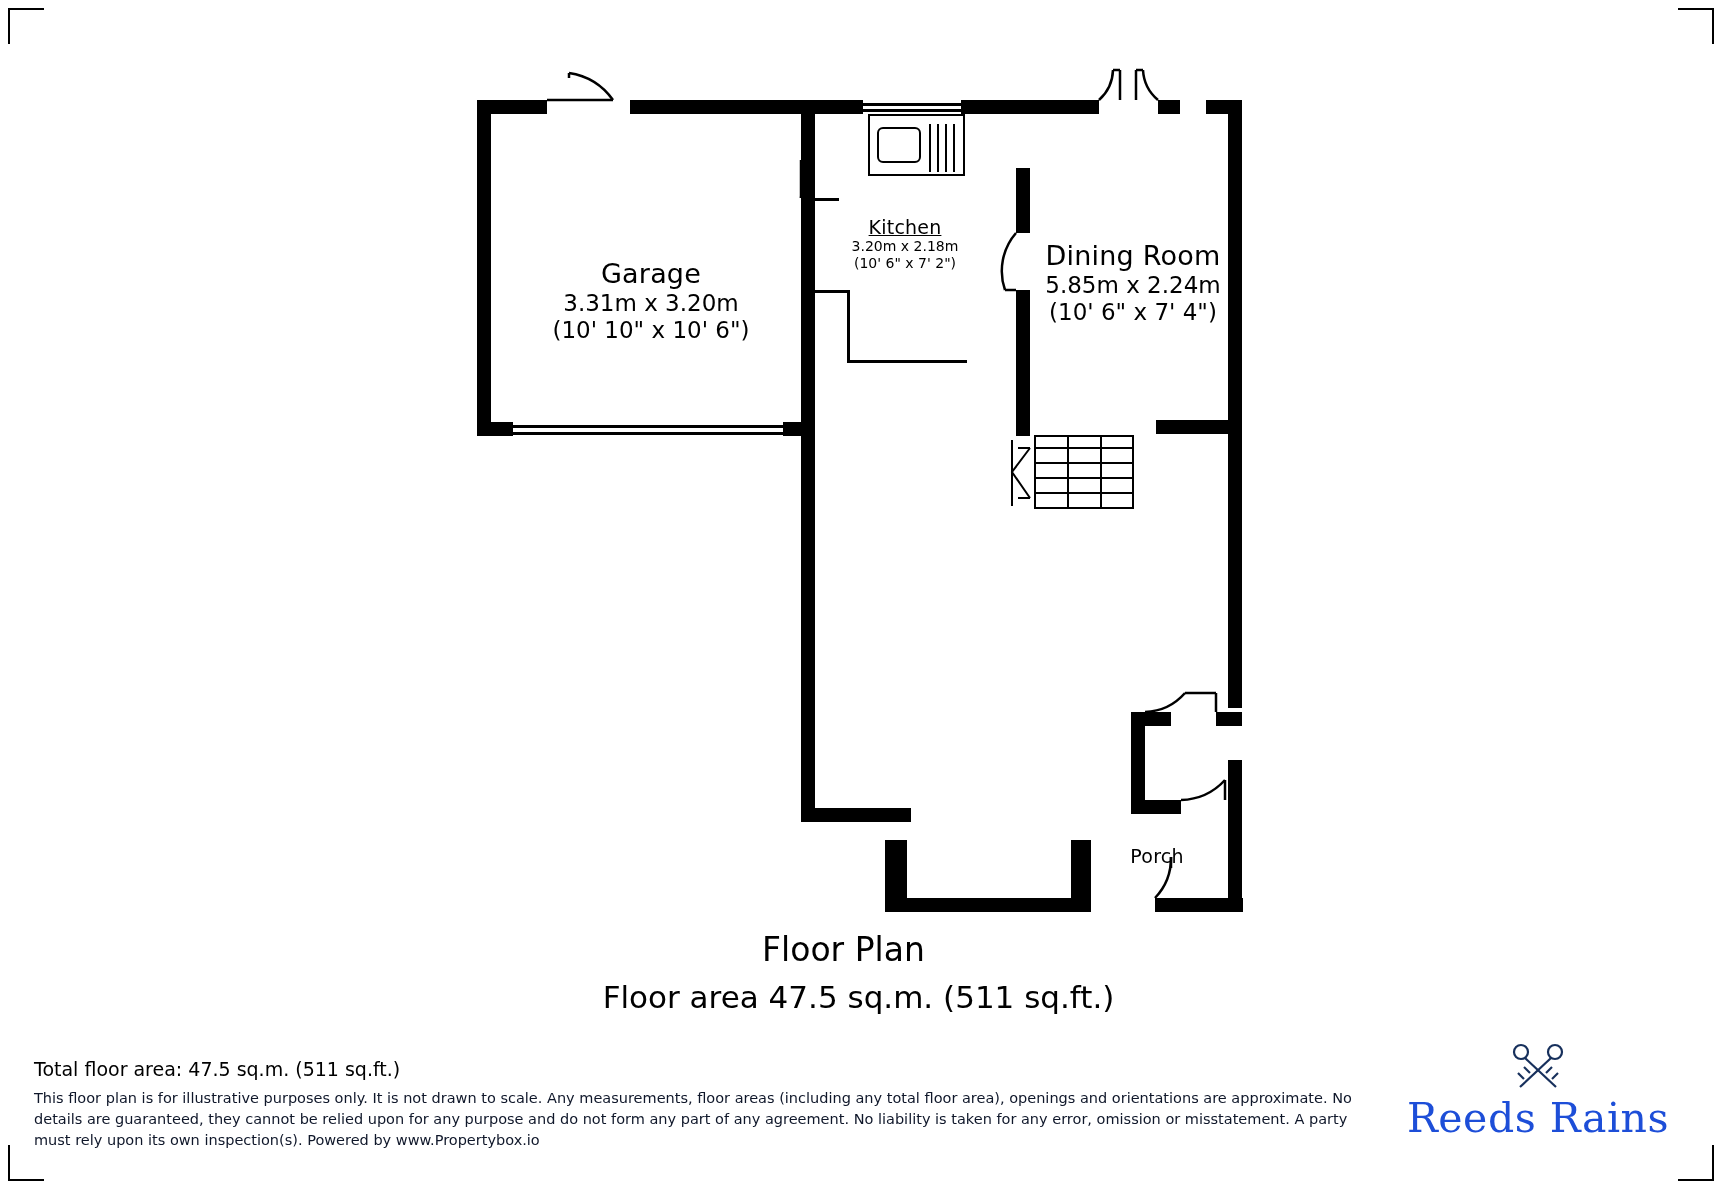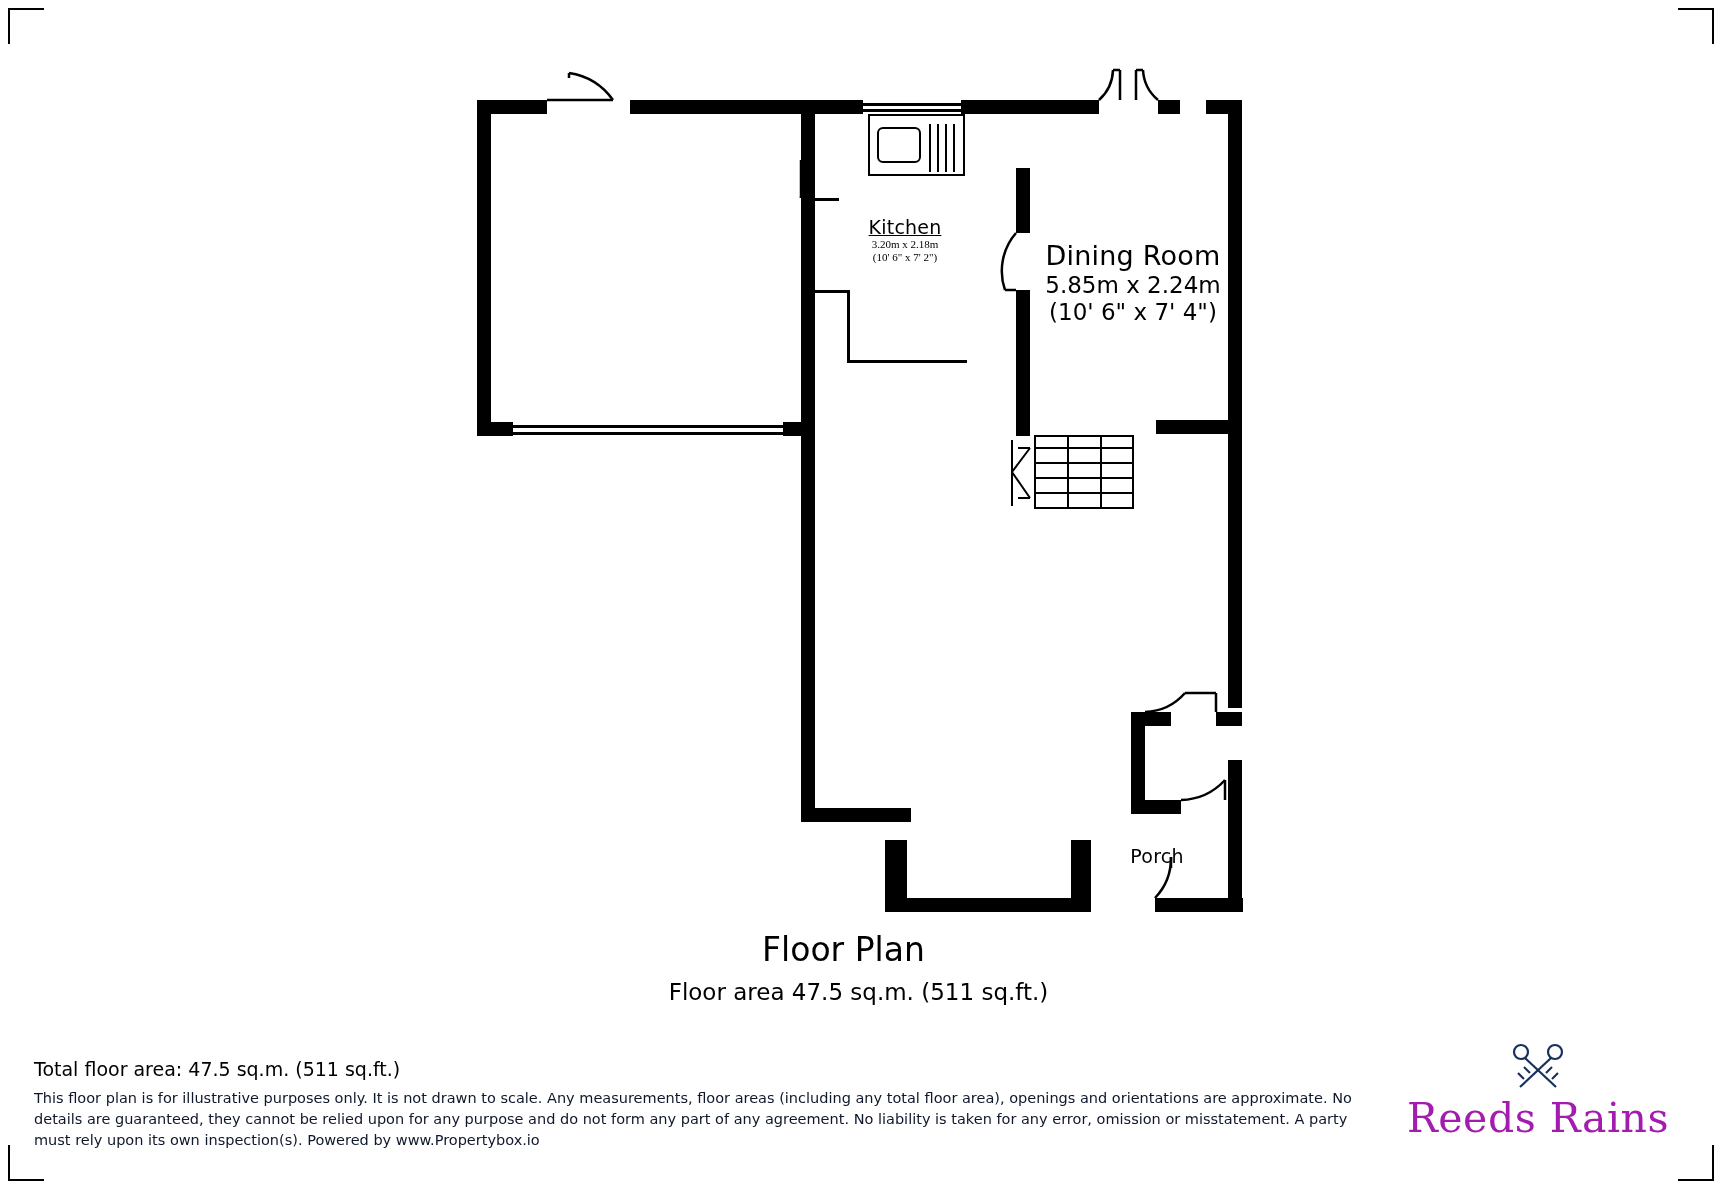--- a/index.html
+++ b/index.html
@@ -53,37 +53,37 @@
     transform: translateX(-50%);
   }
   .room-label .rname {
     font-size: 27px;
     letter-spacing: .2px;
   }
   .room-label .rdim {
     font-size: 23px;
   }
   .room-label.small .rname { font-size: 19px; text-decoration: underline; }
-  .room-label.small .rdim  { font-size: 11px; font-family: Liberation Serif, serif; }
+  .room-label.small .rdim  { font-size: 14px; }
   .room-label.plain .rname { font-size: 19px; text-align: center; }
 
   
   #caption {
     position: absolute;
     left: 0;
     top: 930px;
     width: 1687px;
     text-align: center;
   }
   #caption .title {
     font-size: 33px;
     margin-bottom: 10px;
   }
   #caption .sub {
-    font-size: 23px;
+    font-size: 31px;
     padding-left: 30px;
   }
 
   
   #footer {
     position: absolute;
     left: 34px;
     top: 1058px;
     width: 1340px;
   }
@@ -98,21 +98,21 @@
     max-width: 1320px;
   }
 
   
   #brand {
     position: absolute;
     right: 34px;
     top: 1040px;
     width: 300px;
     text-align: center;
-    color: #a21caf;
+    color: #1d4ed8;
   }
   #brand .keys { height: 52px; }
   #brand .brandname {
     font-family: "DejaVu Serif", serif;
     font-size: 41px;
     letter-spacing: .5px;
     margin-top: 2px;
   }
 </style>
 </head>
@@ -251,20 +251,25 @@
           <path d="M1181 800 A62 62 0 0 0 1225 780"></path>
           <path d="M1225 780 L1225 800"></path>
 
           <path d="M1155 898 A58 58 0 0 0 1171 857"></path>
           <path d="M1171 857 L1171 868"></path>
         </g>
       </g>
     </svg>
   </div>
 
+  <div class="room-label" style="left:651px; top:258px;">
+    <div class="rname">Garage</div>
+    <div class="rdim">3.31m x 3.20m</div>
+    <div class="rdim">(10' 10" x 10' 6")</div>
+  </div>
 
   <div class="room-label small" style="left:905px; top:216px;">
     <div class="rname">Kitchen</div>
     <div class="rdim">3.20m x 2.18m</div>
     <div class="rdim">(10' 6" x 7' 2")</div>
   </div>
 
   <div class="room-label" style="left:1133px; top:240px;">
     <div class="rname">Dining Room</div>
     <div class="rdim">5.85m x 2.24m</div>

